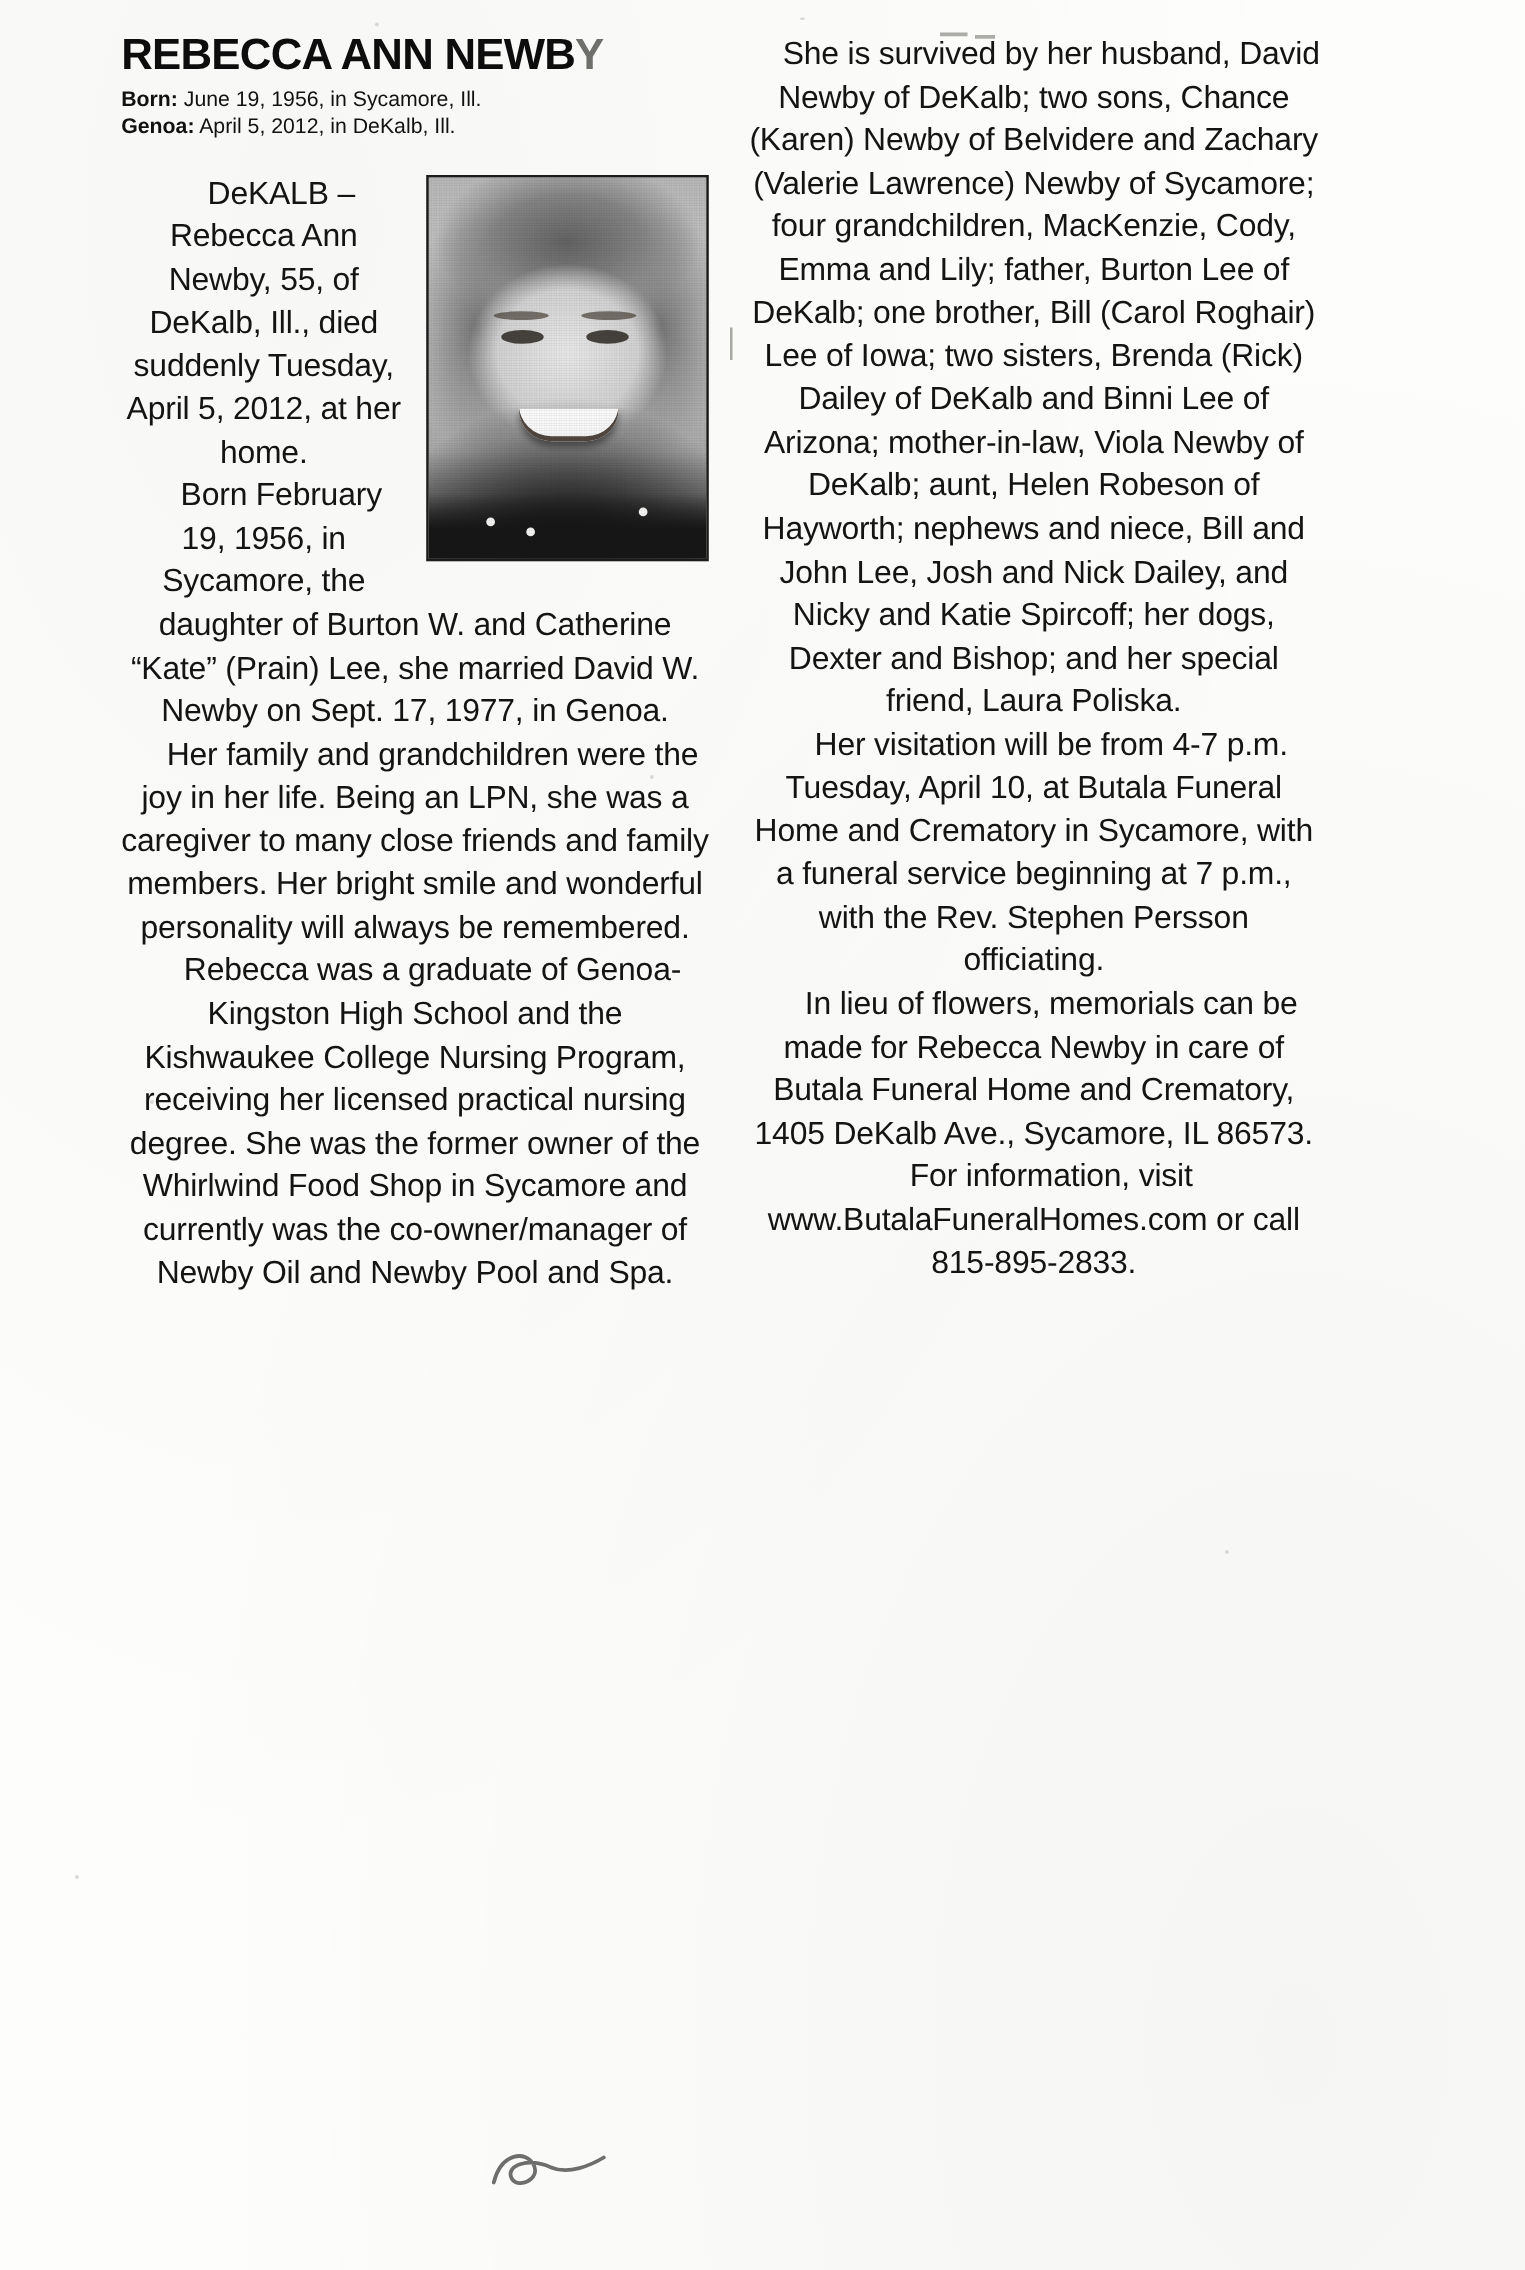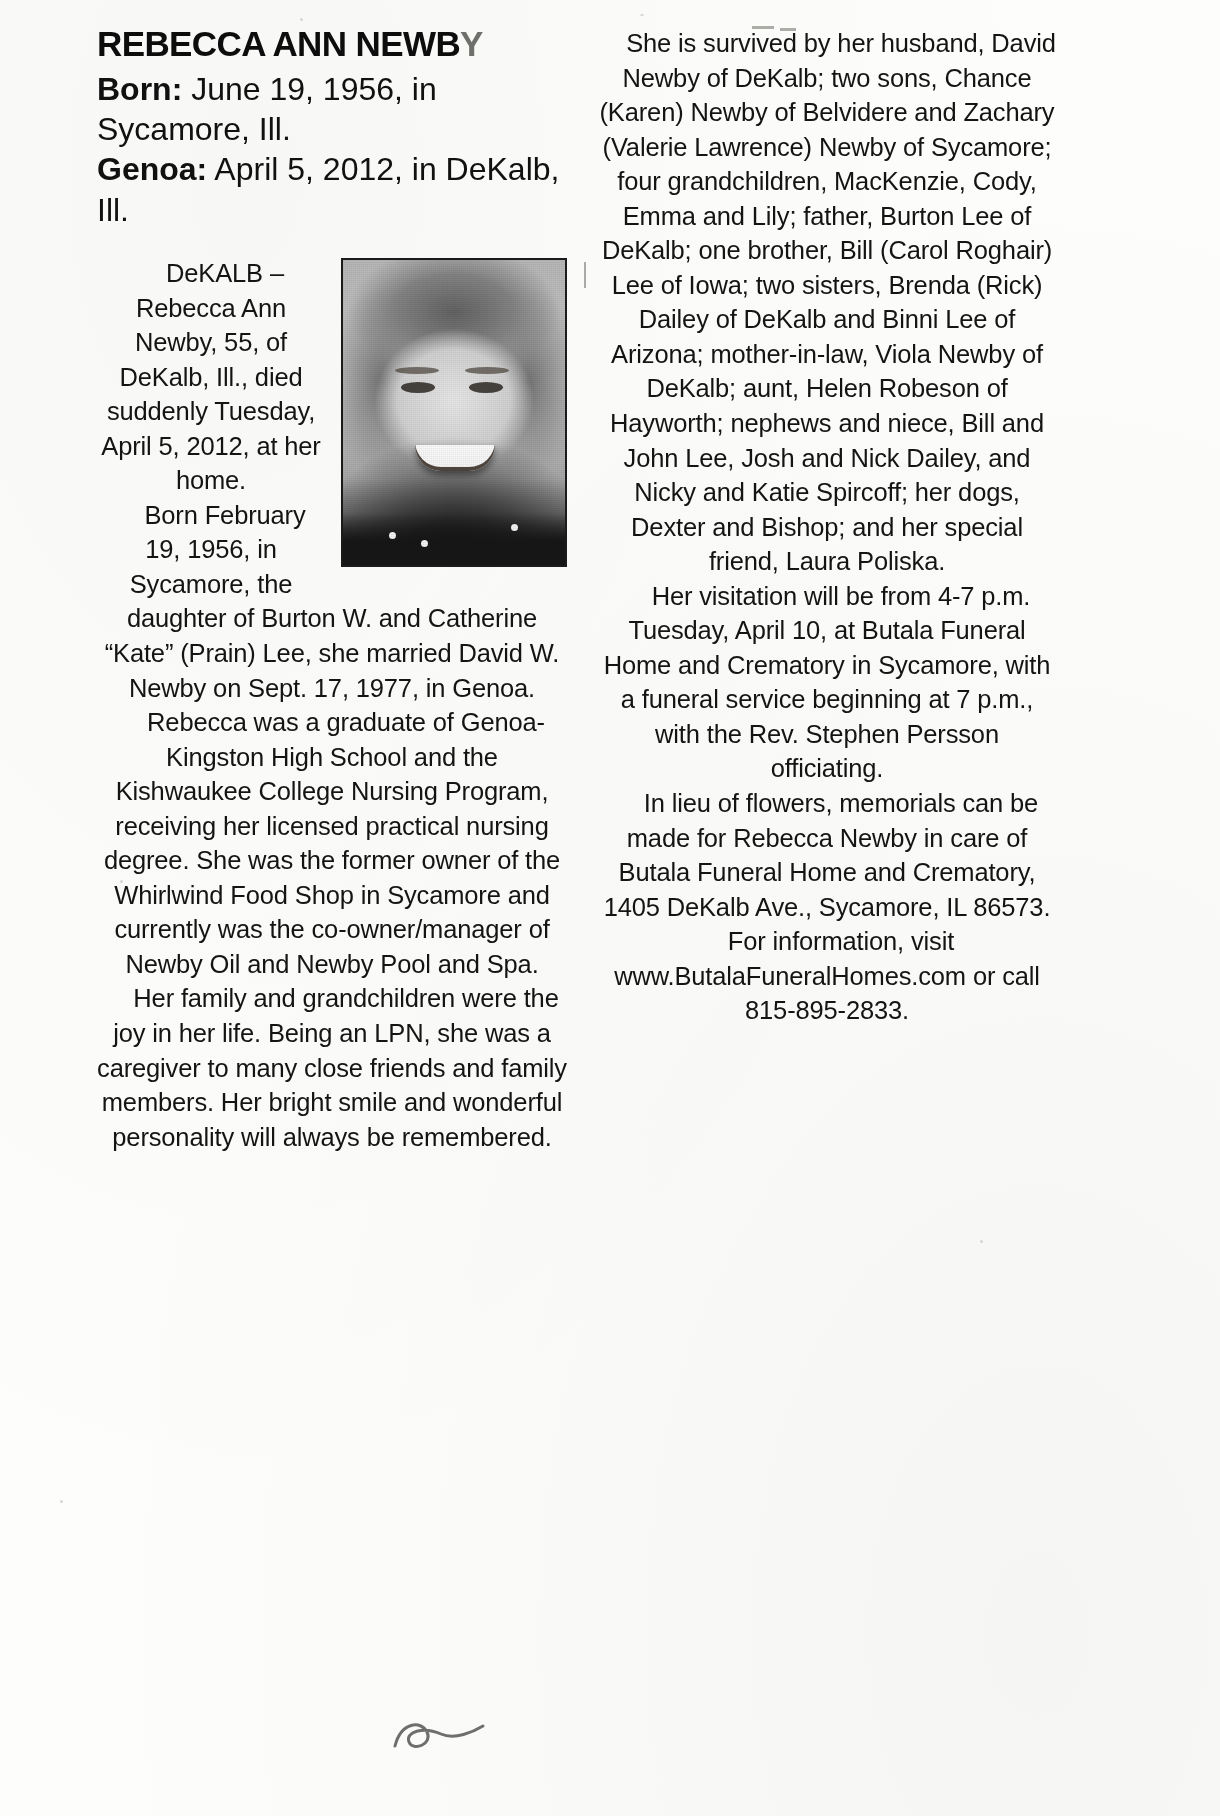--- a/index.html
+++ b/index.html
@@ -70,21 +70,21 @@
     letter-spacing: -0.6px;
     line-height: 1.05;
     margin: 0 0 6px 0;
     color: #0d0d0d;
   }
   .headline .fade {
     color: #6f6f6b;
   }
 
   .vitals {
-    font-size: 32px;
+    font-size: 17px;
     line-height: 1.26;
     margin: 0 0 26px 0;
   }
   .vitals .lbl {
     font-weight: bold;
   }
   .vital-line { display: block; }
 
   p.body {
     font-size: 25.5px;
@@ -234,22 +234,22 @@
         <div class="mouth"></div>
         <div class="collar"></div>
         <div class="collar-dot" style="left:46px;"></div>
         <div class="collar-dot" style="left:78px;bottom:18px;"></div>
         <div class="collar-dot" style="left:168px;bottom:34px;"></div>
         <div class="photo-grain"></div>
       </div>
 
       <p class="body">DeKALB – Rebecca Ann Newby, 55, of DeKalb, Ill., died suddenly Tuesday, April 5, 2012, at her home.</p>
       <p class="body">Born February 19, 1956, in Sycamore, the daughter of Burton W. and Catherine “Kate” (Prain) Lee, she married David W. Newby on Sept. 17, 1977, in Genoa.</p>
+      <p class="body">Her family and grandchildren were the joy in her life. Being an LPN, she was a caregiver to many close friends and family members. Her bright smile and wonderful personality will always be remembered.</p>
       <p class="body">Rebecca was a graduate of Genoa-Kingston High School and the Kishwaukee College Nursing Program, receiving her licensed practical nursing degree. She was the former owner of the Whirlwind Food Shop in Sycamore and currently was the co-owner/manager of Newby Oil and Newby Pool and Spa.</p>
-      <p class="body">Her family and grandchildren were the joy in her life. Being an LPN, she was a caregiver to many close friends and family members. Her bright smile and wonderful personality will always be remembered.</p>
     </div>
 
     <div class="col col-right">
       <p class="body">She is survived by her husband, David Newby of DeKalb; two sons, Chance (Karen) Newby of Belvidere and Zachary (Valerie Lawrence) Newby of Sycamore; four grandchildren, MacKenzie, Cody, Emma and Lily; father, Burton Lee of DeKalb; one brother, Bill (Carol Roghair) Lee of Iowa; two sisters, Brenda (Rick) Dailey of DeKalb and Binni Lee of Arizona; mother-in-law, Viola Newby of DeKalb; aunt, Helen Robeson of Hayworth; nephews and niece, Bill and John Lee, Josh and Nick Dailey, and Nicky and Katie Spircoff; her dogs, Dexter and Bishop; and her special friend, Laura Poliska.</p>
       <p class="body">Her visitation will be from 4-7 p.m. Tuesday, April 10, at Butala Funeral Home and Crematory in Sycamore, with a funeral service beginning at 7 p.m., with the Rev. Stephen Persson officiating.</p>
       <p class="body">In lieu of flowers, memorials can be made for Rebecca Newby in care of Butala Funeral Home and Crematory, 1405 DeKalb Ave., Sycamore, IL 86573.</p>
       <p class="body">For information, visit www.ButalaFuneralHomes.com or call 815-895-2833.</p>
     </div>
 
     <svg class="scribble" viewBox="0 0 120 44" fill="none" xmlns="http://www.w3.org/2000/svg">

